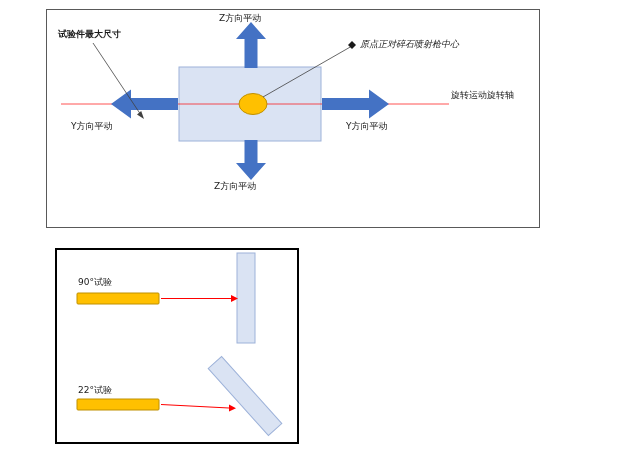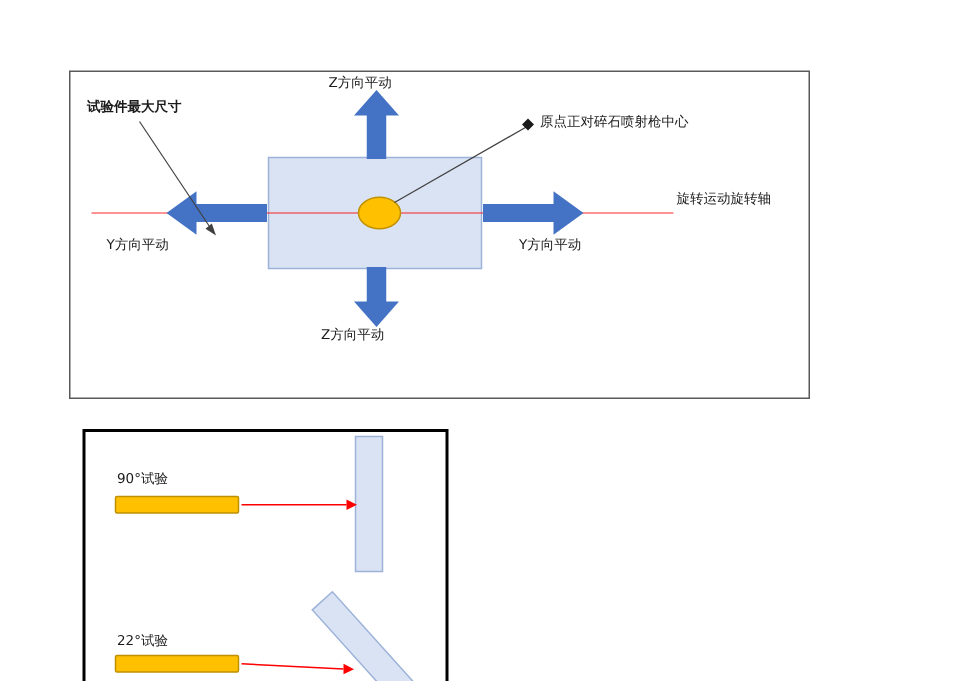--- a/index.html
+++ b/index.html
@@ -6,21 +6,20 @@
   body {
     width: 636px; height: 454px;
     position: relative;
     background: #ffffff;
     font-family: "DejaVu Sans", sans-serif;
     overflow: hidden;
   }
   .panel {
     position: absolute;
     background: #ffffff;
-    margin-top: 38px;
   }
   #top-panel {
     left: 46px; top: 9px;
     width: 492px; height: 217px;
     border: 1px solid #595959;
   }
   #bottom-panel {
     left: 55px; top: 248px;
     width: 240px; height: 192px;
     border: 2px solid #000000;
@@ -56,21 +55,21 @@
     <polygon points="97,109 90,104.5 94.2,101" fill="#404040"></polygon>
 
     <line x1="305" y1="36" x2="216" y2="87" stroke="#404040" stroke-width="0.8"></line>
     <polygon points="305,31 309,35 305,39 301,35" fill="#1a1a1a"></polygon>
   </svg>
 
   <div class="label" style="left:172px; top:3px;">Z方向平动</div>
 
   <div class="label" style="left:11px; top:19px;font-weight:bold;">试验件最大尺寸</div>
 
-  <div class="label" style="left:313px; top:29px;">原点正对碎石喷射枪中心</div>
+  <div class="label" style="left:313px; top:29px;font-style:italic;">原点正对碎石喷射枪中心</div>
 
   <div class="label" style="left:24px; top:111px;">Y方向平动</div>
 
   <div class="label" style="left:299px; top:111px;">Y方向平动</div>
 
   <div class="label" style="left:167px; top:171px;">Z方向平动</div>
 
   <div class="label" style="left:404px; top:80px;">旋转运动旋转轴</div>
 </div>
 

